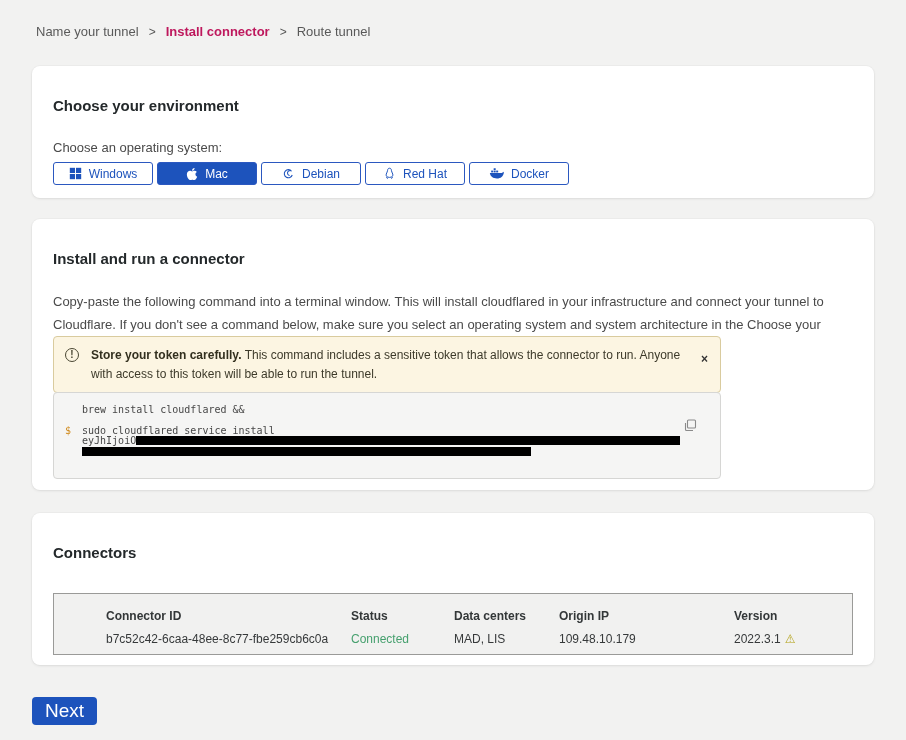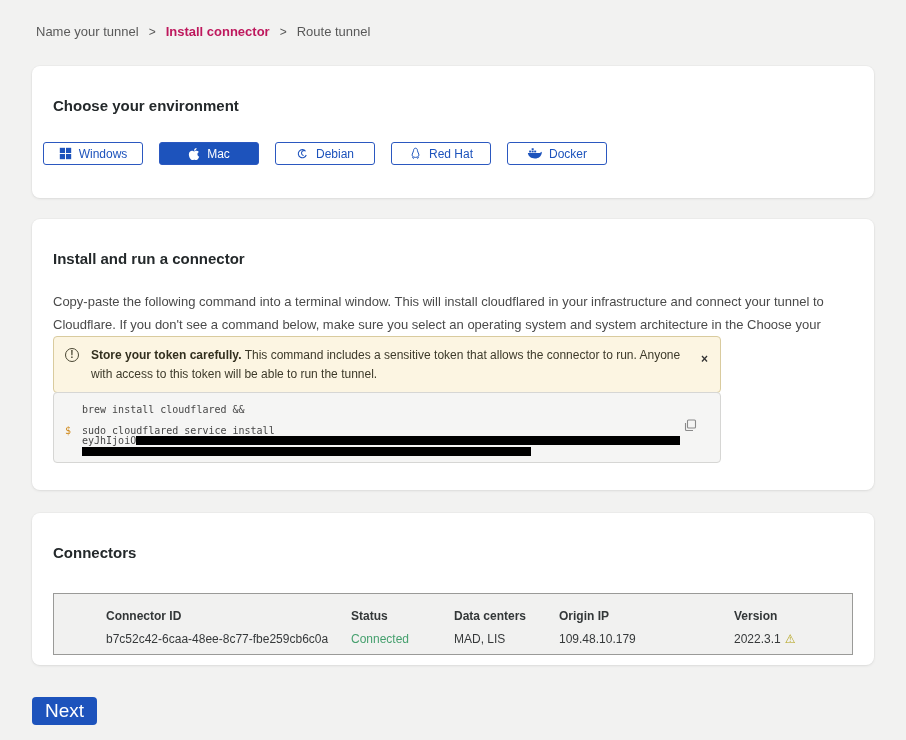--- a/index.html
+++ b/index.html
@@ -41,21 +41,21 @@
   #card-environment { top: 66px; height: 132px; }
   #card-install     { top: 219px; height: 271px; }
   #card-connectors  { top: 513px; height: 152px; }
 
   
   .os-label {
     font-size: 13px;
     color: #4a4a4a;
     padding: 26px 21px 7px 21px;
   }
-  .os-row { display: flex; gap: 16px; padding: 0 11px; margin-top: 28px; }
+  .os-row { display: flex; gap: 4px; padding: 0 21px; }
   .os-btn {
     width: 100px;
     height: 23px;
     border: 1px solid #2b58c0;
     border-radius: 3px;
     background: #ffffff;
     color: #1d53bc;
     font-size: 12px;
     font-family: "Liberation Sans", sans-serif;
     display: flex;
@@ -114,21 +114,21 @@
     font-weight: bold;
     color: #333333;
     cursor: pointer;
     line-height: 1;
   }
   .codeblock {
     position: absolute;
     left: 21px;
     top: 173px;
     width: 668px;
-    height: 71px;
+    height: 87px;
     background: #f5f5f4;
     border: 1px solid #d6d6d4;
     border-radius: 4px;
     font-family: "DejaVu Sans Mono", monospace;
     font-size: 10px;
     color: #474747;
     padding: 11px 40px 0 28px;
   }
   .code-line1 { margin-bottom: 11px; white-space: pre; }
   .code-prompt {
@@ -197,20 +197,21 @@
 <nav class="breadcrumb">
   <span class="crumb">Name your tunnel</span>
   <span class="sep">&gt;</span>
   <span class="crumb active">Install connector</span>
   <span class="sep">&gt;</span>
   <span class="crumb">Route tunnel</span>
 </nav>
 
 <section class="card" id="card-environment">
   <h2>Choose your environment</h2>
+  <div class="os-label">Choose an operating system:</div>
   <div class="os-row">
 
     <button class="os-btn">
       <span>
         <svg width="13" height="13" viewBox="0 0 16 16">
           <rect class="ic-fill" x="1" y="1" width="6.4" height="6.4"></rect>
           <rect class="ic-fill" x="8.6" y="1" width="6.4" height="6.4"></rect>
           <rect class="ic-fill" x="1" y="8.6" width="6.4" height="6.4"></rect>
           <rect class="ic-fill" x="8.6" y="8.6" width="6.4" height="6.4"></rect>
         </svg>

